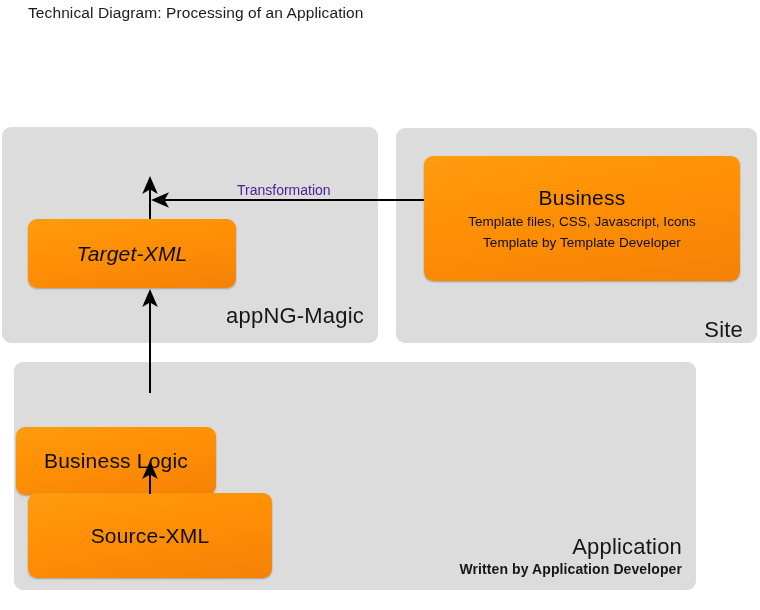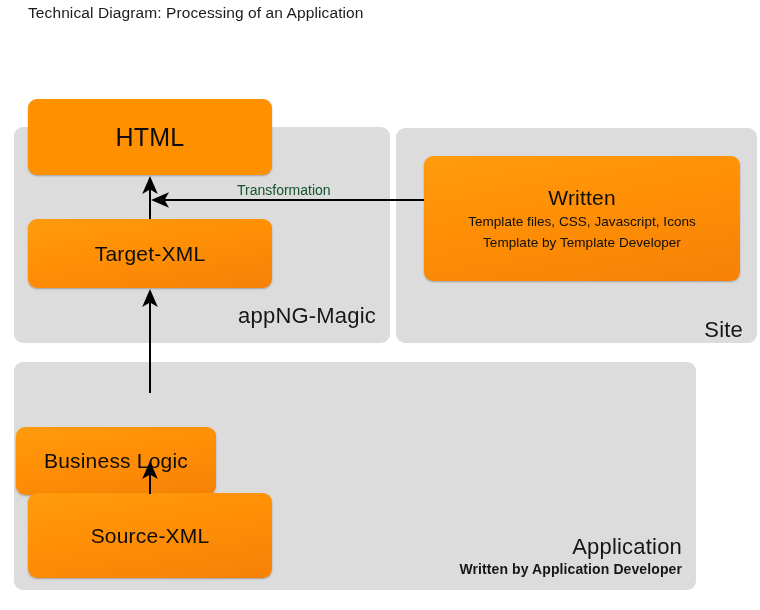--- a/index.html
+++ b/index.html
@@ -33,21 +33,21 @@
   }
 
   
   .panel {
     position: absolute;
     background: #dcdcdc;
     border-radius: 9px;
     box-sizing: border-box;
   }
   .panel-appng {
-    left: 14px;
+    left: 2px;
     top: 127px;
     width: 376px;
     height: 216px;
   }
   .panel-site {
     left: 396px;
     top: 128px;
     width: 361px;
     height: 215px;
   }
@@ -104,22 +104,23 @@
 
   .box-html {
     left: 28px;
     top: 99px;
     width: 244px;
     height: 76px;
   }
   .box-target-xml {
     left: 28px;
     top: 219px;
-    width: 244px;
+    width: 208px;
     height: 69px;
+    font-style: italic;
   }
   .box-template {
     left: 424px;
     top: 156px;
     width: 316px;
     height: 125px;
   }
   .box-business-logic {
     left: 16px;
     top: 392px;
@@ -156,21 +157,21 @@
     position: absolute;
     left: 0;
     top: 0;
     width: 760px;
     height: 610px;
     pointer-events: none;
   }
   .edge-label {
     position: absolute;
     font-size: 14px;
-    color: #14532d;
+    color: #4c1d95;
     white-space: nowrap;
   }
   .label-transformation {
     left: 237px;
     top: 182px;
   }
 </style>
 </head>
 <body>
 
@@ -190,30 +191,27 @@
     </div>
   </div>
 
   <div class="panel panel-application">
     <div class="panel-label">
       <div class="panel-label-main">Application</div>
       <div class="panel-label-sub">Written by Application Developer</div>
     </div>
   </div>
 
-  <div class="obox obox-flat box-html">
-    <div class="box-title-lg">HTML</div>
-  </div>
 
   <div class="obox obox-grad box-target-xml">
     <div class="box-title-md">Target-XML</div>
   </div>
 
   <div class="obox obox-grad box-template">
-    <div class="box-title-md">Written</div>
+    <div class="box-title-md">Business</div>
     <div class="box-sub">Template files, CSS, Javascript, Icons</div>
     <div class="box-sub">Template by Template Developer</div>
   </div>
 
   <div class="obox obox-grad box-business-logic">
     <div class="box-title-md">Business Logic</div>
   </div>
 
   <div class="obox obox-grad box-source-xml">
     <div class="box-title-md">Source-XML</div>

